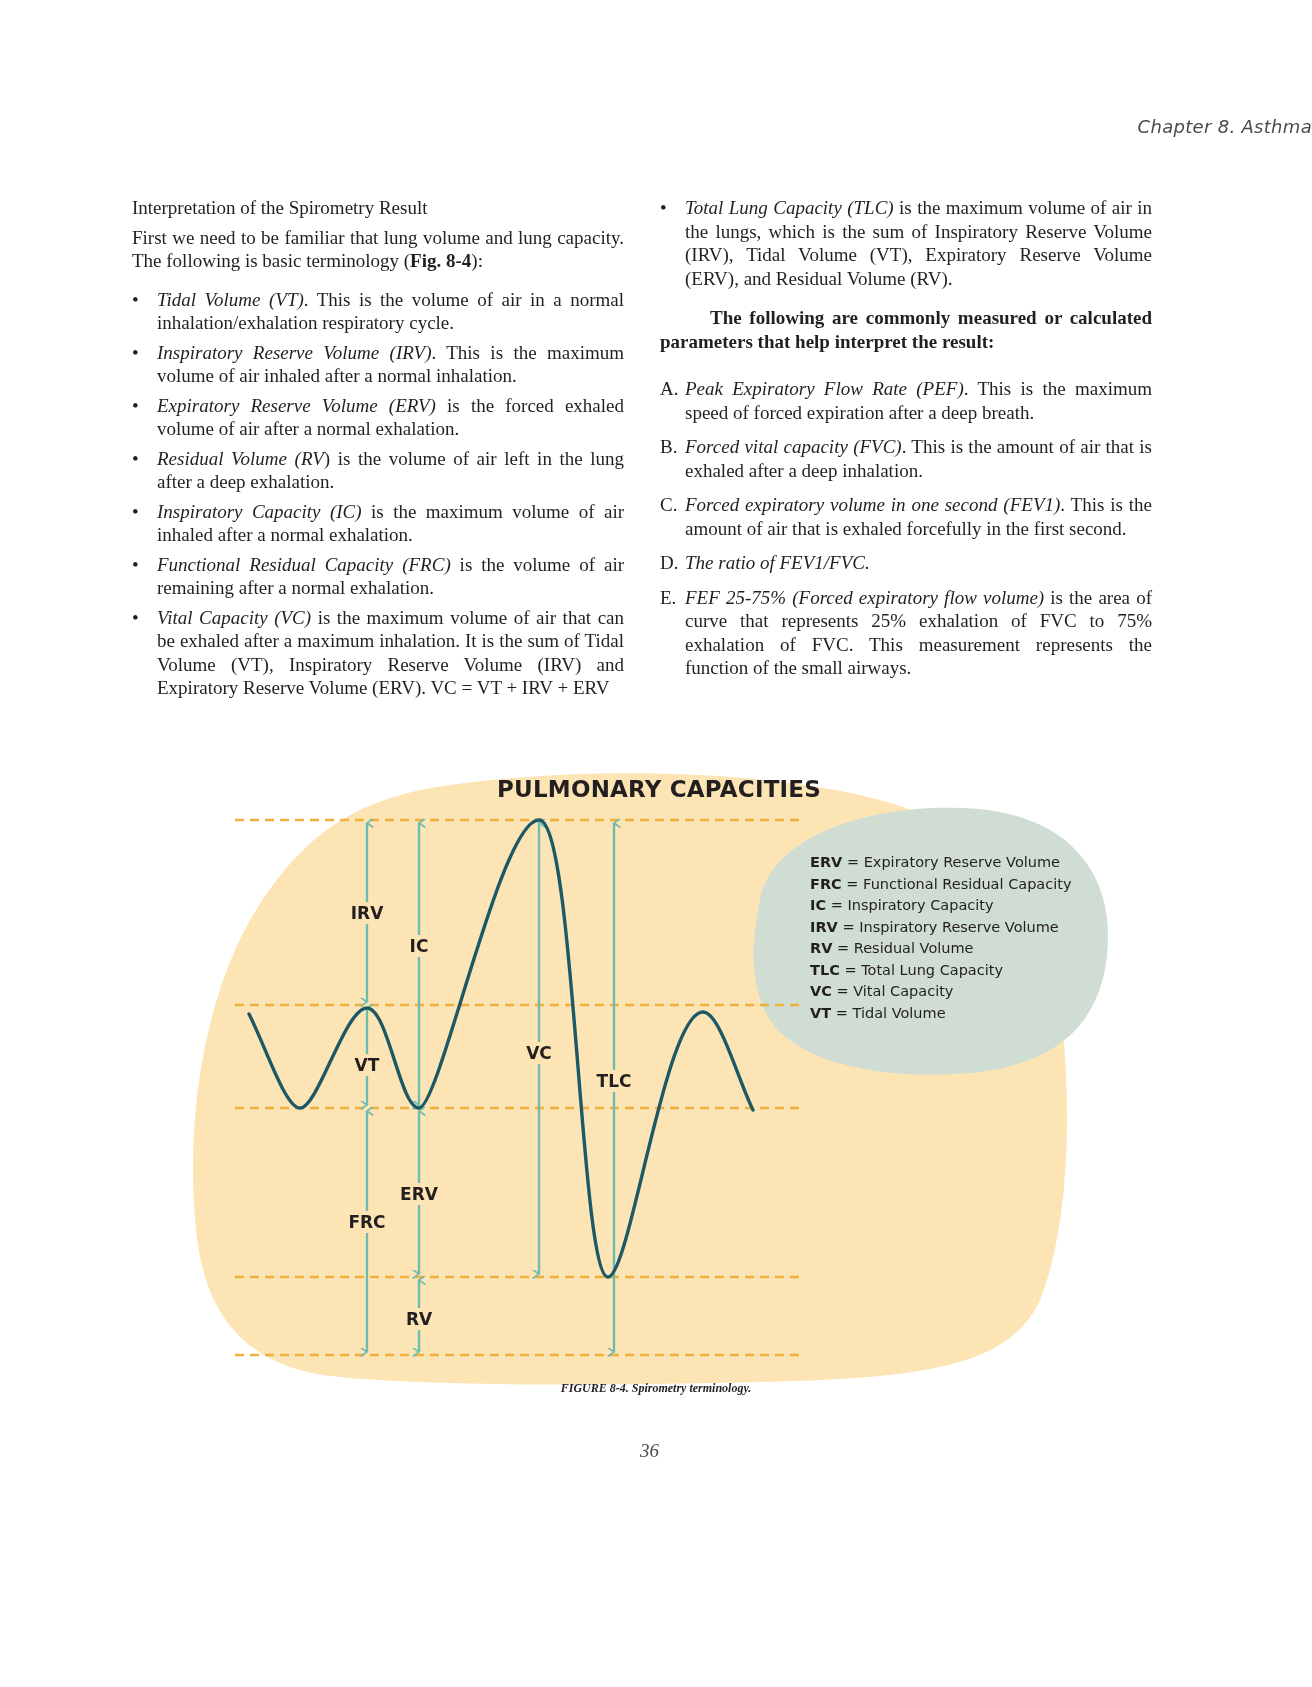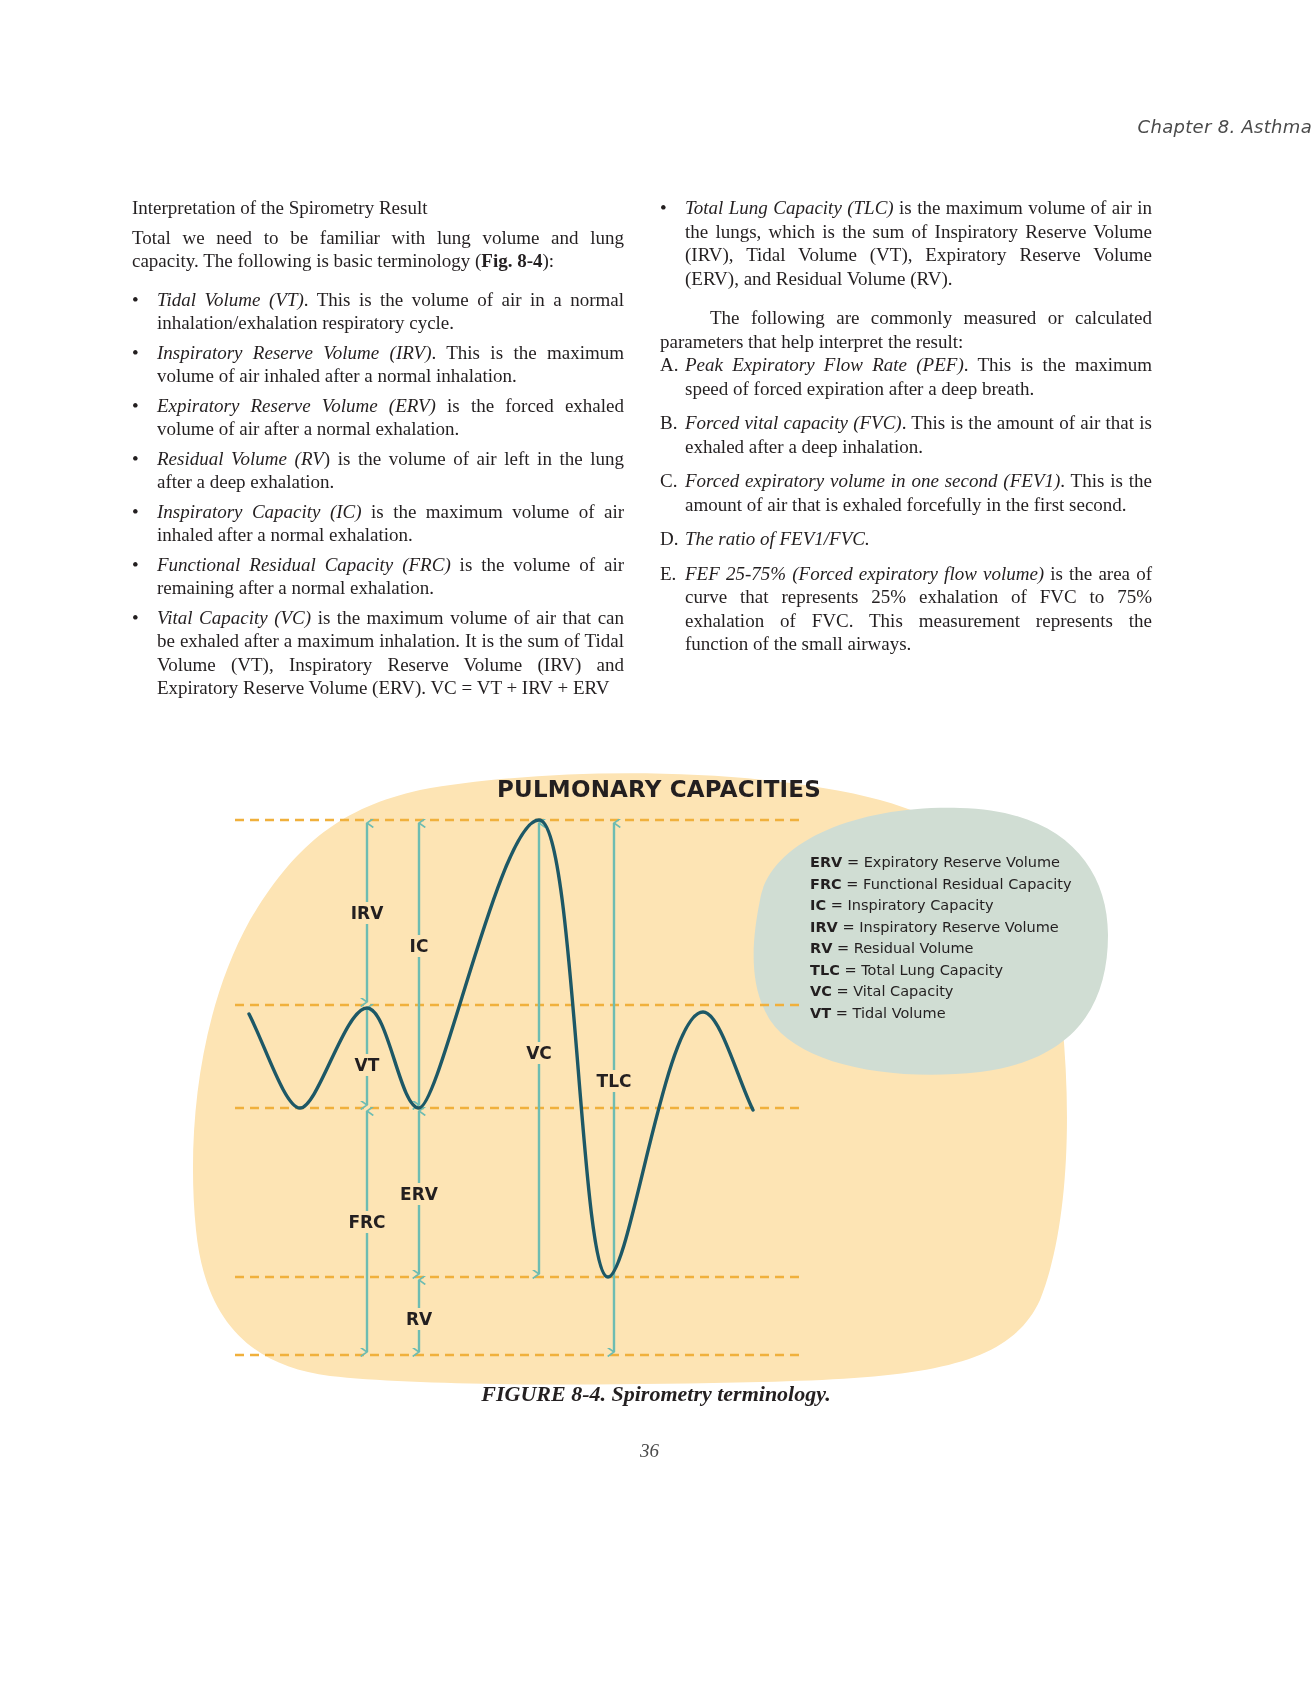--- a/index.html
+++ b/index.html
@@ -11,49 +11,49 @@
   .col { position: absolute; top: 196px; font-size: 19px; line-height: 23.5px; }
   .col-left { left: 132px; width: 492px; }
   .col-right { left: 660px; width: 492px; }
   .p { margin: 0; text-align: justify; }
   .section-heading { margin: 0 0 6px 0; }
   .intro { margin-bottom: 15px; }
   .bullets { list-style: none; margin: 0; padding: 0; }
   .bullets li { position: relative; padding-left: 25px; margin-bottom: 6px; text-align: justify; }
   .bullets li .dot { position: absolute; left: 0; top: 0; }
   .term { font-style: italic; }
-  .indent-p { text-indent: 50px; margin-top: 16px; margin-bottom: 0; }
+  .indent-p { text-indent: 50px; margin-top: 16px; margin-bottom: 24px; font-weight: bold; }
   .alpha { list-style: none; margin: 0; padding: 0; }
   .alpha li { position: relative; padding-left: 25px; margin-bottom: 11px; text-align: justify; }
   .alpha li .letter { position: absolute; left: 0; top: 0; }
   .fig-ref { font-weight: bold; margin-top: 16px; }
 
   .figure { position: absolute; left: 0; top: 760px; width: 1128px; height: 640px; }
   .figure svg { position: absolute; left: 0; top: 0; }
   .fig-title { position: absolute; top: 16px; left: 497px; font-family: "DejaVu Sans", sans-serif;
          font-weight: bold; font-size: 23px; color: #231f20; letter-spacing: 0.2px; }
   .diag-label { position: absolute; font-family: "DejaVu Sans", sans-serif; font-weight: bold;
          font-size: 17px; color: #231f20; transform: translateX(-50%);
          background: #fde4b4; padding: 1px 0; line-height: 20px; }
   .legend { position: absolute; left: 810px; top: 92px; font-family: "DejaVu Sans", sans-serif;
          font-size: 14.5px; line-height: 21.5px; color: #231f20; }
   .legend-row b { font-weight: bold; }
   .caption { position: absolute; top: 1381px; left: 0; width: 1312px; text-align: center;
-         font-family: "Liberation Serif", serif; font-style: italic; font-weight: bold; font-size: 22px; color: #231f20; }
+         font-family: "Liberation Serif", serif; font-style: italic; font-weight: bold; font-size: 12px; color: #231f20; }
   .page-number { position: absolute; top: 1440px; left: 0; width: 1299px; text-align: center;
          font-family: "Liberation Serif", serif; font-style: italic; font-size: 19px; color: #4a4a4a; }
 </style>
 </head>
 <body>
 
 <div class="running-header">Chapter 8. Asthma</div>
 
 <div class="col col-left">
   <p class="p section-heading">Interpretation of the Spirometry Result</p>
-  <p class="p intro"><span>Total we need to be familiar with lung volume and lung capacity. The following is basic terminology (</span><span class="fig-ref">Fig. 8-4</span><span>):</span></p>
+  <p class="p intro"><span>First we need to be familiar that lung volume and lung capacity. The following is basic terminology (</span><span class="fig-ref">Fig. 8-4</span><span>):</span></p>
   <ul class="bullets">
     <li><span class="dot">•</span><span class="term">Tidal Volume (VT)</span><span>. This is the volume of air in a normal inhalation/exhalation respiratory cycle.</span></li>
     <li><span class="dot">•</span><span class="term">Inspiratory Reserve Volume (IRV)</span><span>. This is the maximum volume of air inhaled after a normal inhalation.</span></li>
     <li><span class="dot">•</span><span class="term">Expiratory Reserve Volume (ERV)</span><span> is the forced exhaled volume of air after a normal exhalation.</span></li>
     <li><span class="dot">•</span><span class="term">Residual Volume (RV</span><span>) is the volume of air left in the lung after a deep exhalation.</span></li>
     <li><span class="dot">•</span><span class="term">Inspiratory Capacity (IC)</span><span> is the maximum volume of air inhaled after a normal exhalation.</span></li>
     <li><span class="dot">•</span><span class="term">Functional Residual Capacity (FRC)</span><span> is the volume of air remaining after a normal exhalation.</span></li>
     <li><span class="dot">•</span><span class="term">Vital Capacity (VC)</span><span> is the maximum volume of air that can be exhaled after a maximum inhalation. It is the sum of Tidal Volume (VT), Inspiratory Reserve Volume (IRV) and Expiratory Reserve Volume (ERV). VC = VT + IRV + ERV</span></li>
   </ul>
 </div>

